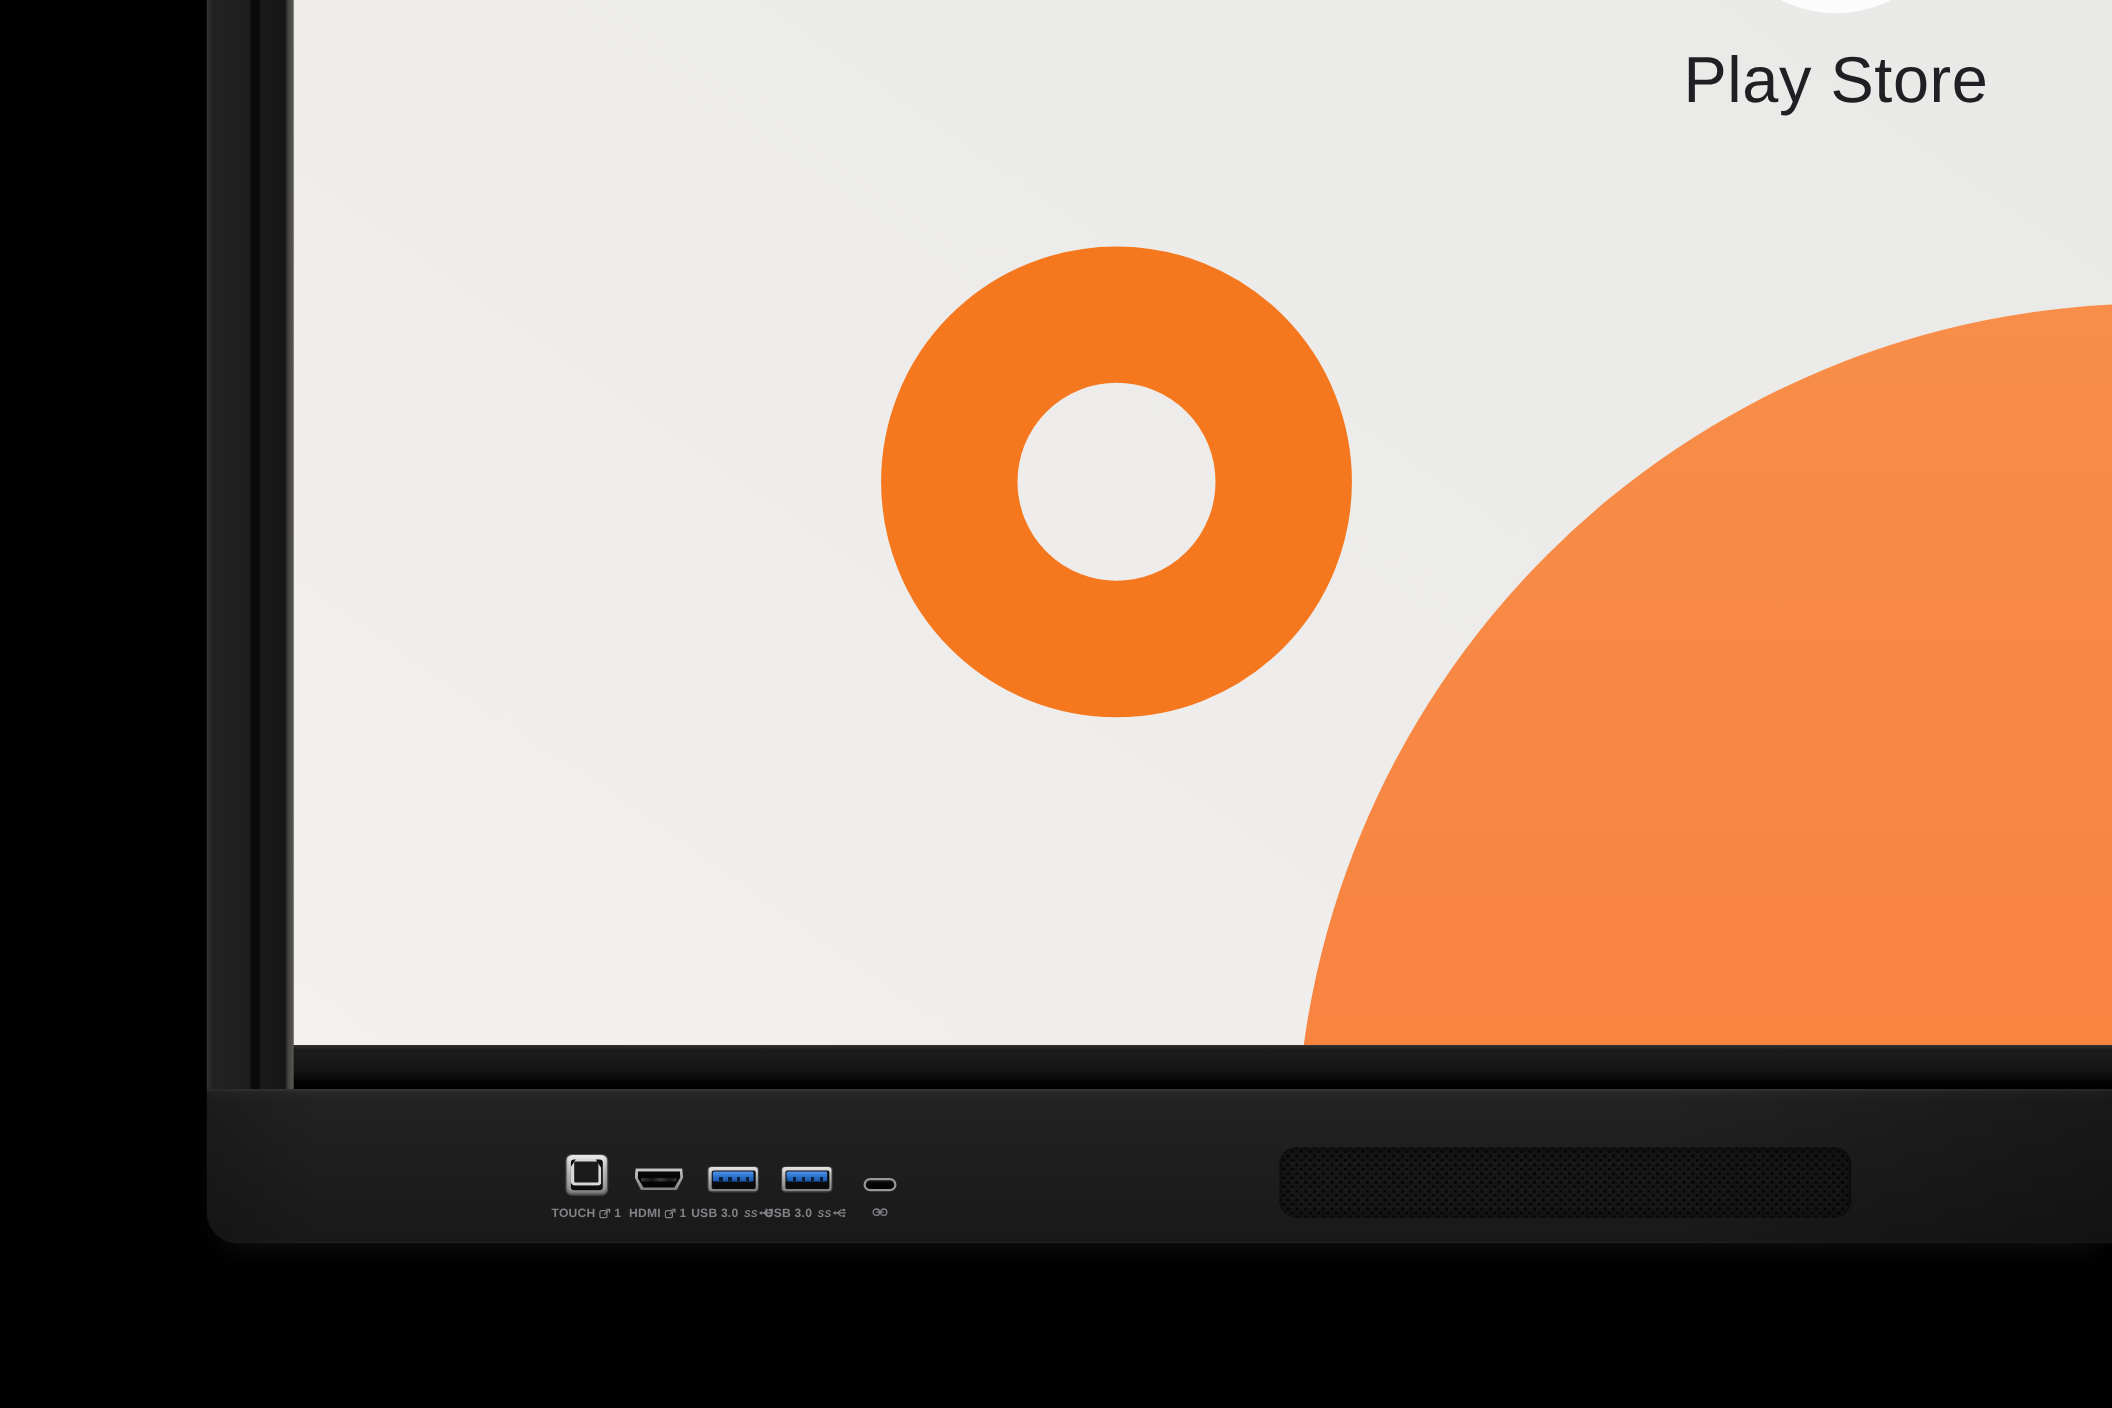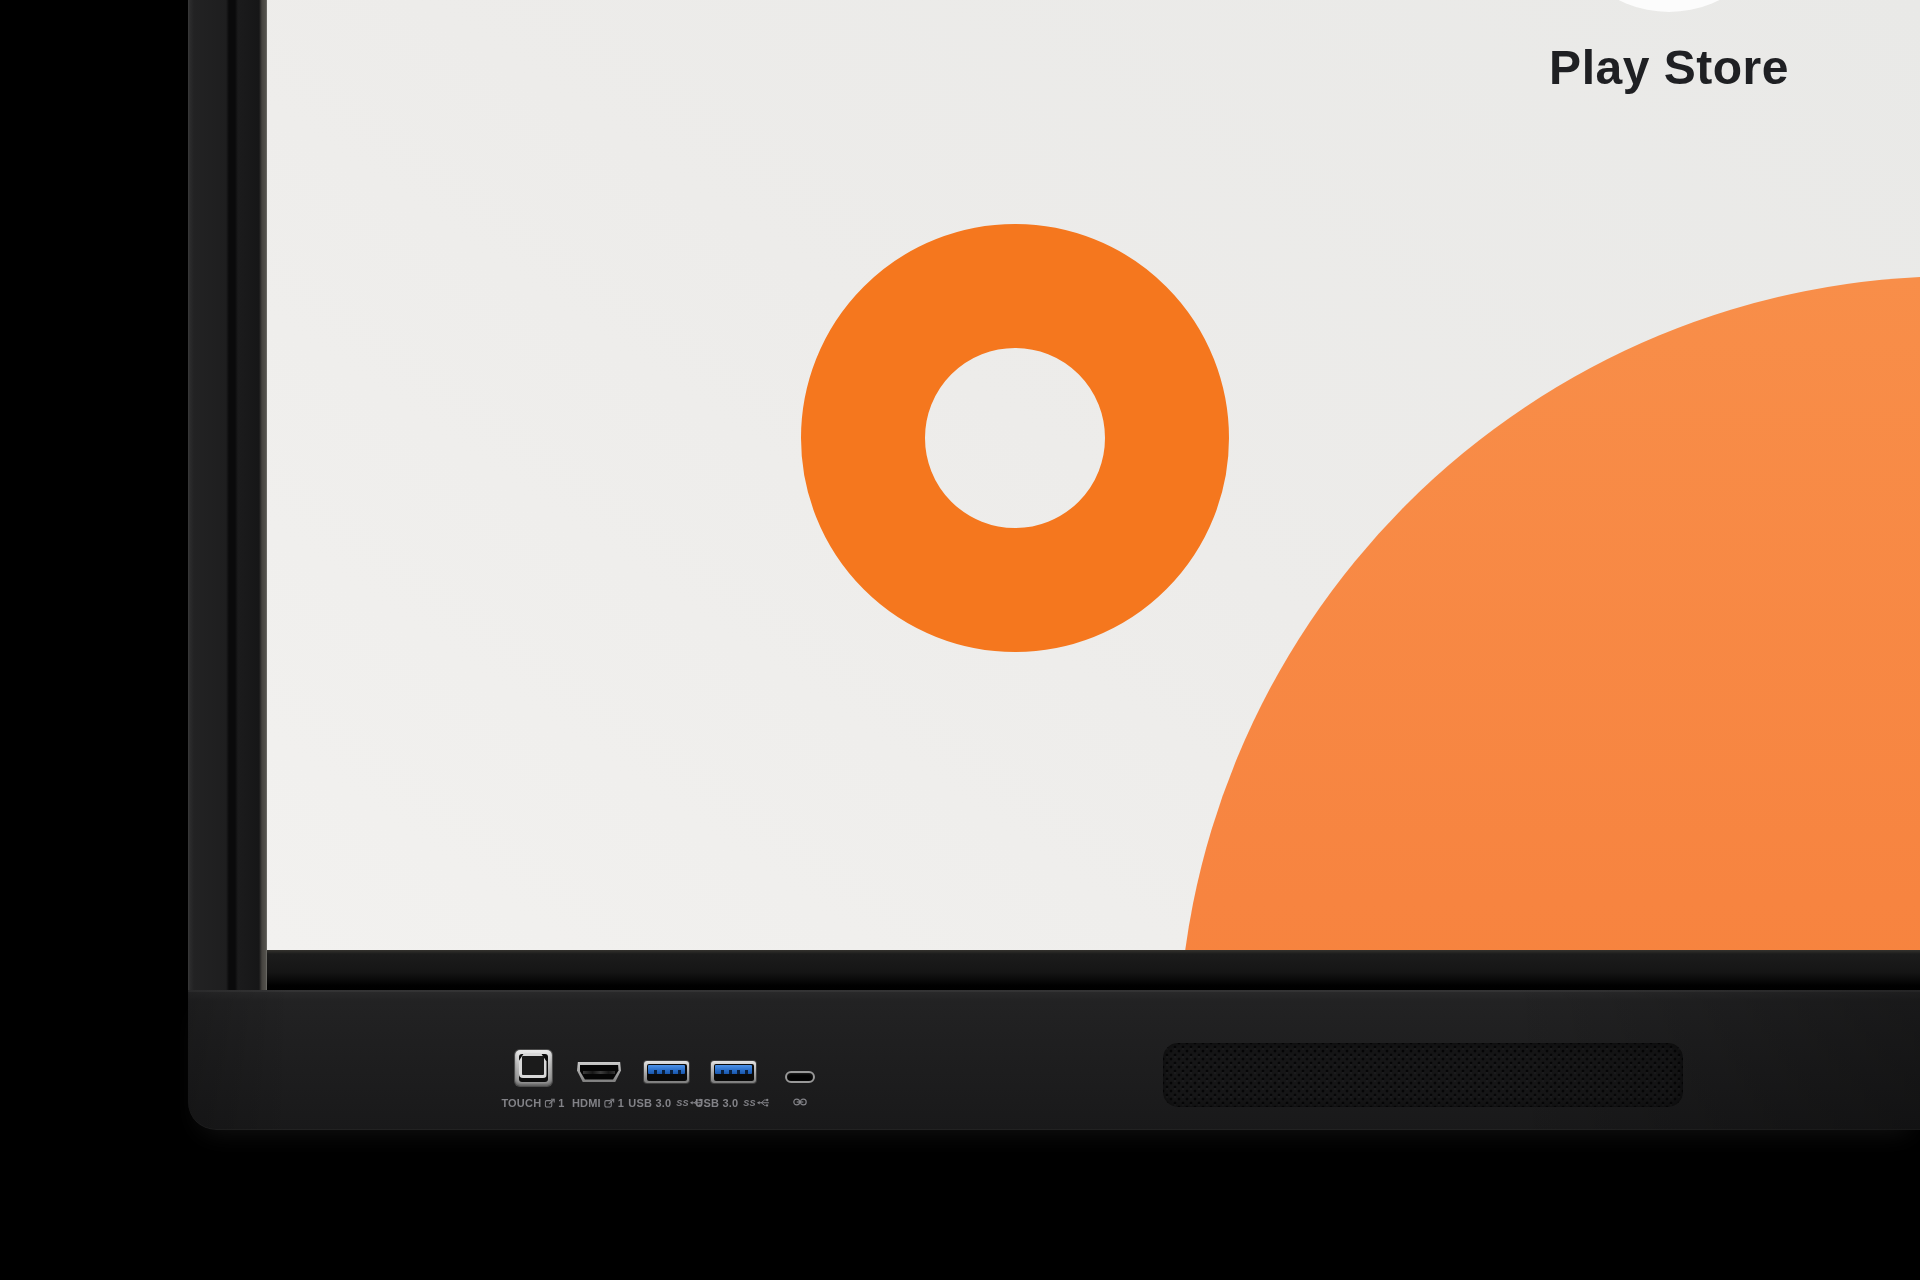--- a/index.html
+++ b/index.html
@@ -32,21 +32,21 @@
     position:absolute;left:534px;top:224px;width:180px;height:180px;
     border:124px solid #f5771e;border-radius:50%;
     background:transparent;
   }
   .icon-circle{
     position:absolute;left:1290px;top:-212px;width:224px;height:224px;
     border-radius:50%;background:#fcfcfc;
   }
   .app-label{
     position:absolute;left:1402px;top:40px;transform:translateX(-50%);
-    font-size:48px;font-weight:700;letter-spacing:0.5px;color:#1f2023;
+    font-size:59px;font-weight:400;letter-spacing:0.5px;color:#1f2023;
     white-space:nowrap;line-height:1.15;text-align:center;
   }
   
   .bezel-bottom{
     position:absolute;left:267px;top:950px;width:1653px;height:40px;
     background:linear-gradient(180deg,#34322e 0%,#1c1c1c 10%,#151515 55%,#0a0a0a 74%,#010101 88%,#000 100%);
   }
   
   .panel{
     position:absolute;left:188px;top:990px;width:1732px;height:140px;

